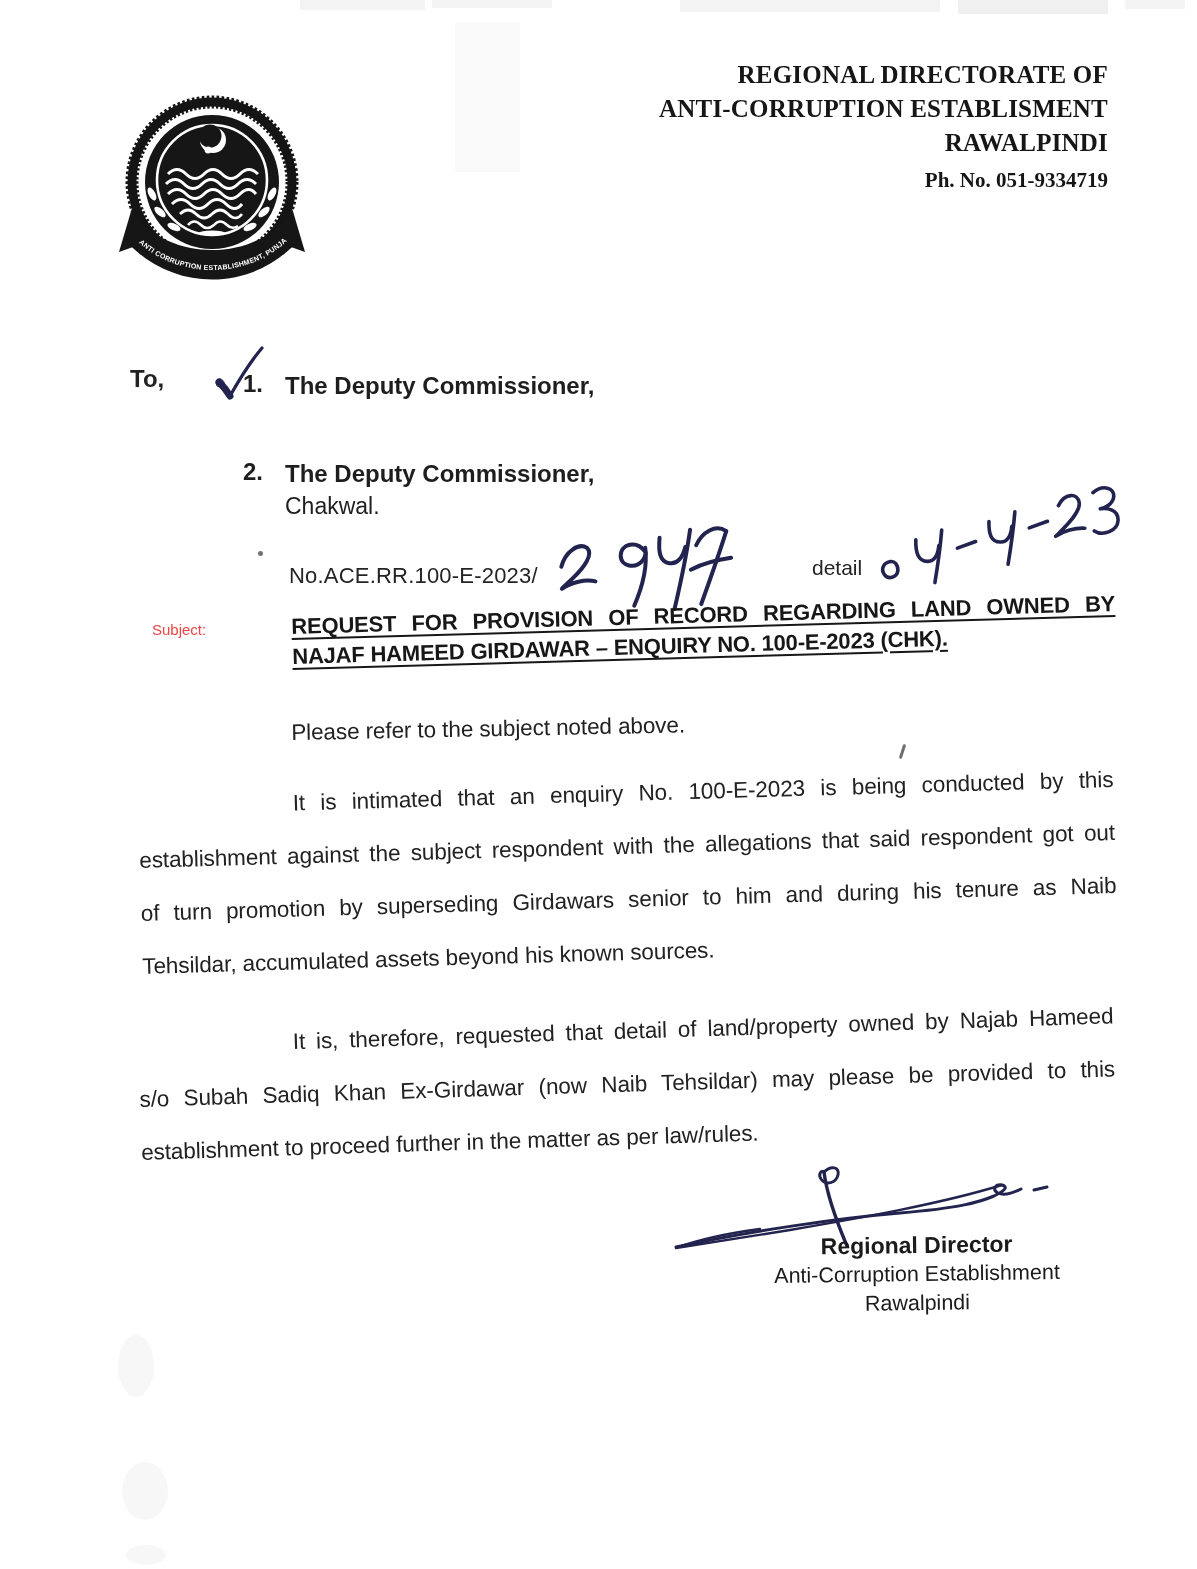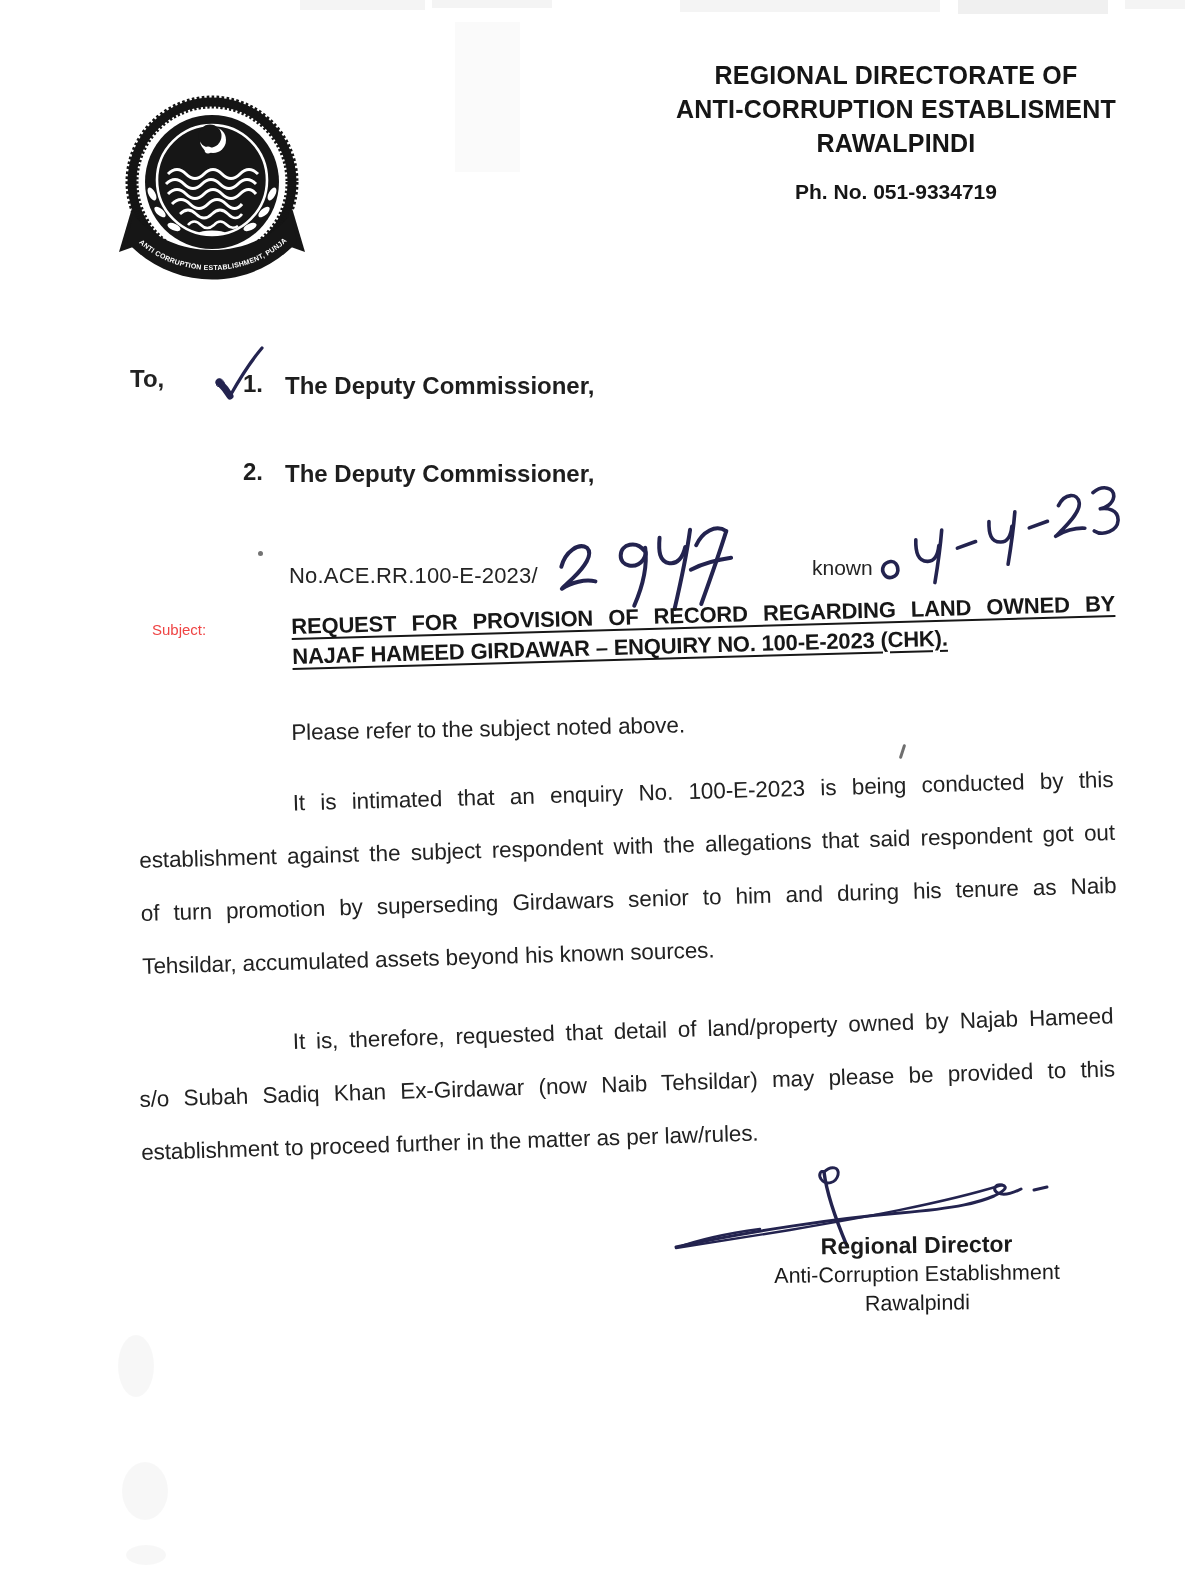--- a/index.html
+++ b/index.html
@@ -3,23 +3,23 @@
 <meta charset="utf-8">
 <style>
   html,body{margin:0;padding:0;background:#e8e8e8;}
   .page{
     position:relative; width:1197px; height:1569px; margin:0 auto;
     background:#ffffff; overflow:hidden;
     font-family:"Liberation Sans", sans-serif; color:#1e1e1e;
   }
   .abs{position:absolute;}
   
-  .org-block{left:656px; top:58px; width:480px; text-align:center; line-height:34px;}
+  .org-block{left:628px; top:58px; width:480px; text-align:right; line-height:34px;font-family:Liberation Serif, serif;}
   .org-line{font-weight:bold; font-size:25px; letter-spacing:.2px; color:#161616;}
-  .org-phone{font-weight:bold; font-size:21px; margin-top:15px; color:#161616;}
+  .org-phone{font-weight:bold; font-size:21px; margin-top:3px; color:#161616;}
   .org-email{font-weight:bold; font-size:21px; color:#161616;}
   .org-email .addr{text-decoration:underline; text-decoration-thickness:2px; text-underline-offset:3px;}
   .seal-wrap{left:116px; top:92px; width:192px; height:206px; filter:blur(.35px);}
   
   .to-label{left:130px; top:365px; font-size:24px; font-weight:bold; color:#222;}
   .recipient{display:flex; gap:14px;}
   .recipient .num{font-size:24px; font-weight:bold; width:28px;}
   .recipient .title{font-size:24px; font-weight:bold; line-height:32px;}
   .recipient .city{font-size:23px; font-weight:normal; line-height:32px;}
   .r1{left:243px; top:370px;}
@@ -138,20 +138,21 @@
   <div class="abs recipient r1">
     <span class="num">1.</span>
     <span>
       <span class="title" style="display:block">The Deputy Commissioner,</span>
     </span>
   </div>
   <div class="abs recipient r2">
     <span class="num">2.</span>
     <span>
       <span class="title" style="display:block">The Deputy Commissioner,</span>
+      <span class="city" style="display:block">Chakwal.</span>
     </span>
   </div>
 
   <div class="abs ref-no">No.ACE.RR.100-E-2023/</div>
 
   <div class="abs" style="left:552px;top:516px">
     <span class="sr">2947</span>
     <svg class="hw" width="190" height="104" viewBox="0 0 190 104">
       <g transform="rotate(-4 20 60)" stroke-width="4">
         <path d="M10,50 C15,35 29,27 37,33 C43,40 33,52 21,62 C15,67 11,70 9,72 C19,66 33,64 43,67"></path>
@@ -159,21 +160,21 @@
         <path d="M95,37 C96,55 90,75 80,94"></path>
         <path d="M110,28 C108,41 108,52 118,54 C126,56 132,49 135,39"></path>
         <path d="M141,22 C136,46 128,74 120,100"></path>
         <path d="M146,38 C153,25 167,18 177,26"></path>
         <path d="M177,26 C168,49 158,72 147,97"></path>
         <path d="M139,62 C151,57 165,54 180,53"></path>
       </g>
     </svg>
   </div>
 
-  <div class="abs dated-label">known</div>
+  <div class="abs dated-label">detail</div>
 
   <div class="abs" style="left:876px;top:510px">
     <span class="sr">04-4-23</span>
     <svg class="hw" width="272" height="98" viewBox="0 0 272 98">
       <g transform="rotate(-8 12 62)" stroke-width="3.6">
         <path d="M16,52 C9,52 5,58 8,64 C11,70 20,69 22,62 C23,56 20,52 16,52"></path>
         <path d="M44,34 C42,46 43,56 53,57 C60,58 64,51 66,43"></path>
         <path d="M71,28 C67,46 62,63 57,79"></path>
         <path d="M84,48 L103,44"></path>
         <path d="M119,26 C117,38 118,47 128,48 C135,49 139,42 141,34"></path>

